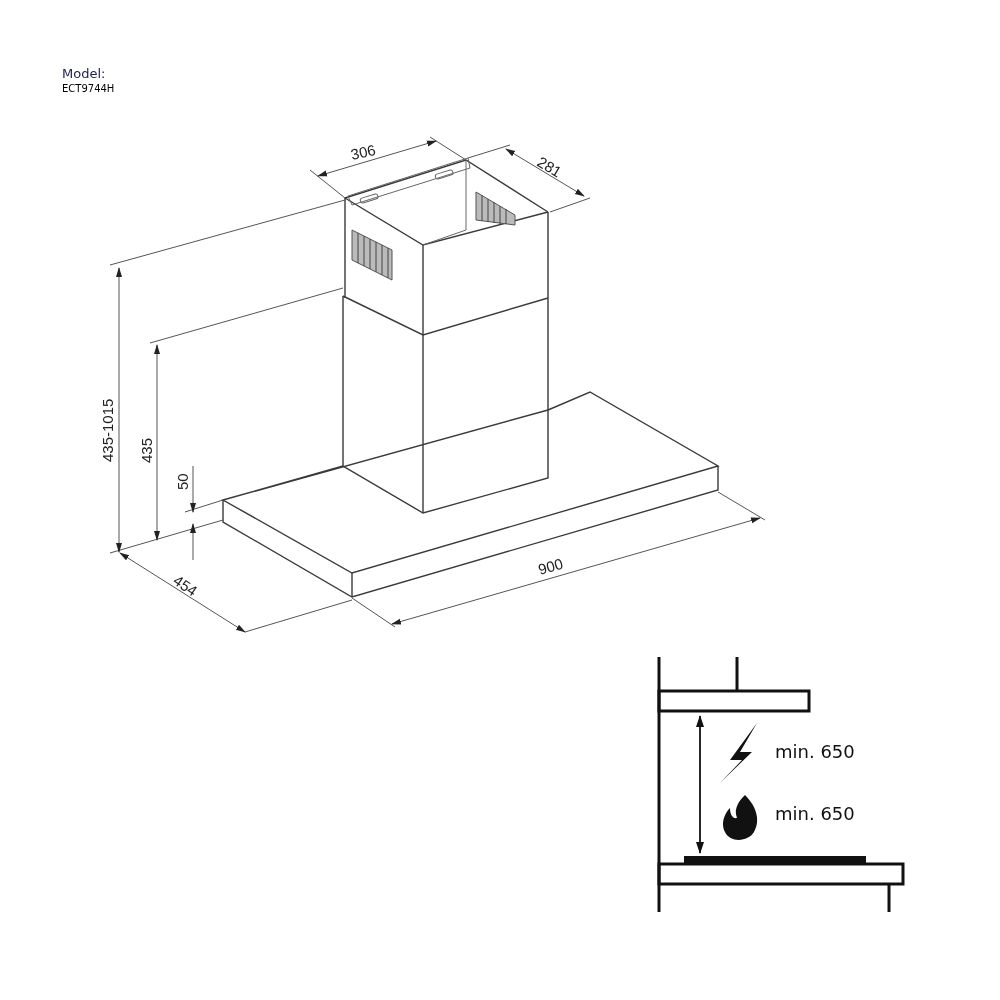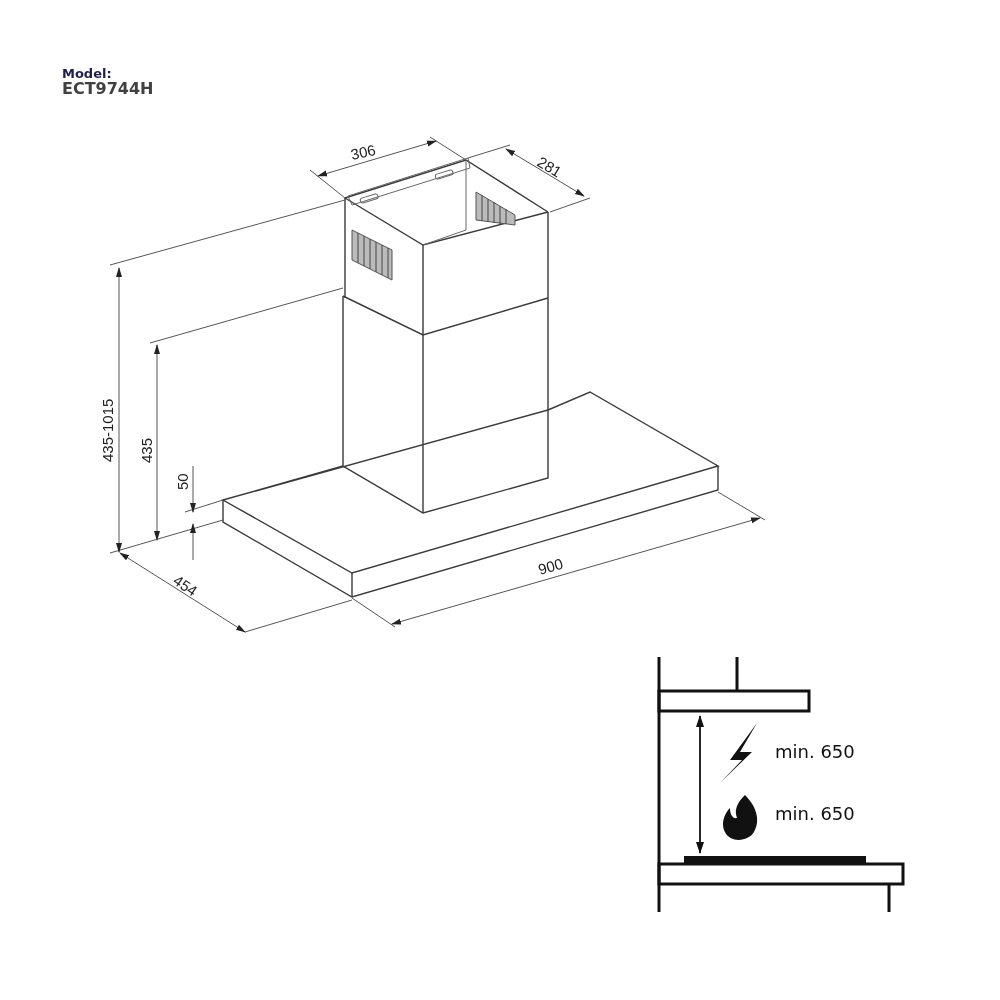--- a/index.html
+++ b/index.html
@@ -1,19 +1,19 @@
 <!DOCTYPE html>
 <html><head>
   <meta charset="utf-8">
   <style>
     html, body { margin: 0; padding: 0; background: #ffffff; }
     body { width: 1000px; height: 1000px; position: relative; overflow: hidden; font-family: "DejaVu Sans", sans-serif; }
     .model-block { position: absolute; left: 62px; top: 66px; color: #1f1f4a; }
-    .model-label { font-weight: bold; font-size: 13px; line-height: 15px; }
-    .model-value { font-size: 16px; line-height: 15px; color: #404040; font-weight: bold; }
+    .model-label { font-weight: normal; font-size: 13px; line-height: 15px; }
+    .model-value { font-size: 10px; line-height: 15px; color: #000000; }
     svg { position: absolute; left: 0; top: 0; }
     .ln { stroke: #3a3a3a; stroke-width: 1.4; fill: none; }
     .thin { stroke: #666; stroke-width: 1; fill: none; }
     .dim { stroke: #555; stroke-width: 1; fill: none; }
     .dimtxt { font-family: "Liberation Sans", sans-serif; font-size: 15px; fill: #222; }
     .bold { stroke: #111; stroke-width: 3; fill: none; }
     .side-txt { font-family: "DejaVu Sans", sans-serif; font-size: 18px; fill: #111; }
   </style>
 </head>
 <body>

